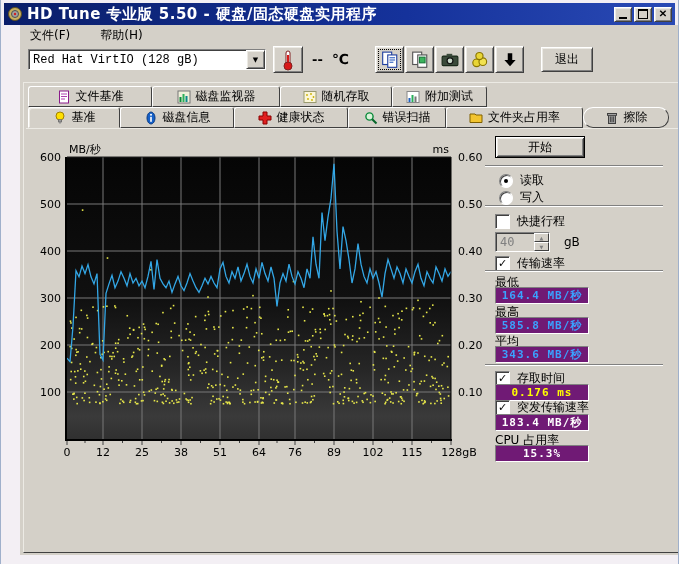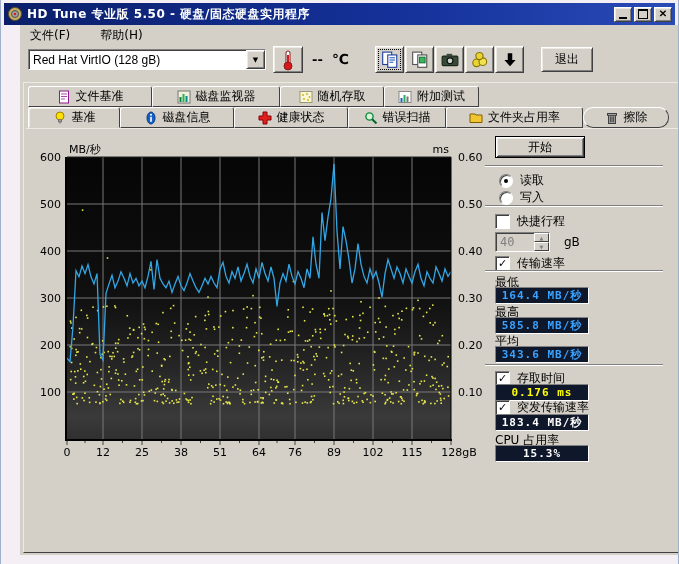--- a/index.html
+++ b/index.html
@@ -5,39 +5,39 @@
   html,body{margin:0;padding:0;}
   body{width:679px;height:564px;}
   .screen{position:relative;width:679px;height:564px;background:#F3EFF4;overflow:hidden;
           font-family:"DejaVu Sans",sans-serif;font-size:12px;color:#000;
           border-left:1px solid #9FB0CB;border-right:1px solid #9FB0CB;box-sizing:border-box;}
   
   .titlebar{position:absolute;left:3px;top:3px;right:3px;height:22px;
             background:linear-gradient(90deg,#0A1E69,#15329B 60%,#2A4AB5);
             display:flex;align-items:center;padding:0 3px;box-sizing:border-box;}
   .app-icon{width:16px;height:16px;margin-right:4px;flex:0 0 auto;}
-  .title-text{color:#fff;font-weight:bold;font-size:12px;letter-spacing:.5px;white-space:nowrap;
+  .title-text{color:#fff;font-weight:bold;font-size:15px;letter-spacing:.5px;white-space:nowrap;
               overflow:hidden;flex:1;}
   .winbtns{display:flex;gap:2px;}
   .winbtn{width:18px;height:15px;background:#D4D0C8;border:1px solid;border-color:#fff #404040 #404040 #fff;
           box-shadow:inset 1px 1px 0 #ECEAE4,inset -1px -1px 0 #808080;
           display:flex;align-items:center;justify-content:center;padding:0;cursor:default;}
   .glyph-min{width:8px;height:2px;background:#000;margin-top:7px;}
   .glyph-max{width:8px;height:7px;border:1px solid #000;border-top-width:2px;}
   .glyph-close{font-size:10px;font-weight:bold;line-height:10px;}
   
   .client{position:absolute;left:19px;top:25px;width:671px;height:530px;background:#D4D0C8;}
   .menubar{position:absolute;left:0;top:0;right:0;height:20px;display:flex;align-items:center;padding-left:6px;}
   .menu-item{padding:2px 8px 2px 4px;margin-right:18px;}
   
   .toolbar{position:absolute;left:0;top:20px;right:0;height:34px;display:flex;align-items:center;}
   .combo{position:absolute;left:8px;top:4px;width:238px;height:21px;background:#fff;
          border:1px solid;border-color:#808080 #fff #fff #808080;box-shadow:inset 1px 1px 0 #404040;
          display:flex;align-items:center;box-sizing:border-box;}
-  .combo-text{flex:1;padding-left:4px;font-family:Liberation Sans, sans-serif;font-size:12px;white-space:nowrap;overflow:hidden;}
+  .combo-text{flex:1;padding-left:4px;font-family:Liberation Mono, monospace;font-size:12px;white-space:nowrap;overflow:hidden;}
   .combo-arrow{width:17px;height:17px;background:#D4D0C8;border:1px solid;border-color:#fff #404040 #404040 #fff;
                box-shadow:inset 1px 1px 0 #ECEAE4,inset -1px -1px 0 #808080;
                font-size:7px;display:flex;align-items:center;justify-content:center;}
   .tool-btn{width:30px;height:27px;background:#D4D0C8;border:1px solid;border-color:#fff #404040 #404040 #fff;
             box-shadow:inset 1px 1px 0 #ECEAE4,inset -1px -1px 0 #808080;
             display:flex;align-items:center;justify-content:center;padding:0;}
   .temp-btn{position:absolute;left:253px;top:1px;}
   .temp-value{position:absolute;left:292px;top:7px;font-weight:bold;font-size:13px;}
   .temp-unit{position:absolute;left:312px;top:6px;font-weight:bold;font-size:14px;}
   .tool-group{position:absolute;left:355px;top:1px;display:flex;}
@@ -88,21 +88,21 @@
               display:flex;align-items:center;box-sizing:border-box;color:#808080;}
   .spin-field .sval{flex:1;padding-left:4px;font-family:"DejaVu Sans Mono",monospace;}
   .spin-btns{display:flex;flex-direction:column;width:15px;}
   .sb{height:9px;background:#D4D0C8;border:1px solid;border-color:#fff #404040 #404040 #fff;
       font-size:5px;color:#808080;display:flex;align-items:center;justify-content:center;box-sizing:border-box;}
   .c-transfer{left:16px;top:123px;}
   .c-access{left:16px;top:238px;}
   .c-burst{left:16px;top:267px;}
   .vlabel{position:absolute;left:16px;}
   .l-min{top:142px;}.l-max{top:172px;}.l-avg{top:201px;}.l-cpu{top:300px;}
-  .lcd{position:absolute;left:16px;width:92px;height:15px;background:#0f172a;
+  .lcd{position:absolute;left:16px;width:92px;height:15px;background:#701a75;
        border:1px solid;border-color:#808080 #fff #fff #808080;
        font-family:"DejaVu Sans Mono",monospace;font-weight:bold;font-size:11px;
        display:flex;align-items:center;justify-content:center;letter-spacing:1px;white-space:nowrap;}
   .lcd.blue{color:#3AA2FF;}
   .lcd.yellow{color:#FFFF00;}
   .lcd.white{color:#FFFFFF;}
   .v-min{top:155px;}.v-max{top:185px;text-align:right;}.v-avg{top:214px;}
   .v-access{top:252px;}.v-burst{top:282px;}.v-cpu{top:313px;}
 </style>
 </head>
@@ -204,21 +204,21 @@
           </div>
           <div class="tab" style="width: 128px;">
             <span class="ticon"><svg viewBox="0 0 14 14">
                 <rect x="1" y="1" width="12" height="12" fill="#EFEfdA" stroke="#777"></rect>
                 <rect x="2.5" y="7" width="2" height="5" fill="#0A8A3A"></rect>
                 <rect x="5.5" y="4" width="2" height="8" fill="#2BB05A"></rect>
                 <rect x="8.5" y="6" width="2" height="6" fill="#0A8A8A"></rect>
               </svg></span>
             <span>磁盘监视器</span>
           </div>
-          <div class="tab" style="width: 104px;">
+          <div class="tab" style="width: 112px;">
             <span class="ticon"><svg viewBox="0 0 14 14">
                 <rect x="1" y="1.5" width="12" height="11" fill="#FBF6D8" stroke="#9A9A70"></rect>
                 <circle cx="4" cy="5" r=".9" fill="#C9B000"></circle>
                 <circle cx="8" cy="4" r=".9" fill="#C9B000"></circle>
                 <circle cx="10.5" cy="7" r=".9" fill="#C9B000"></circle>
                 <circle cx="5" cy="9" r=".9" fill="#C9B000"></circle>
                 <circle cx="9" cy="10" r=".9" fill="#C9B000"></circle>
               </svg></span>
             <span>随机存取</span>
           </div>

